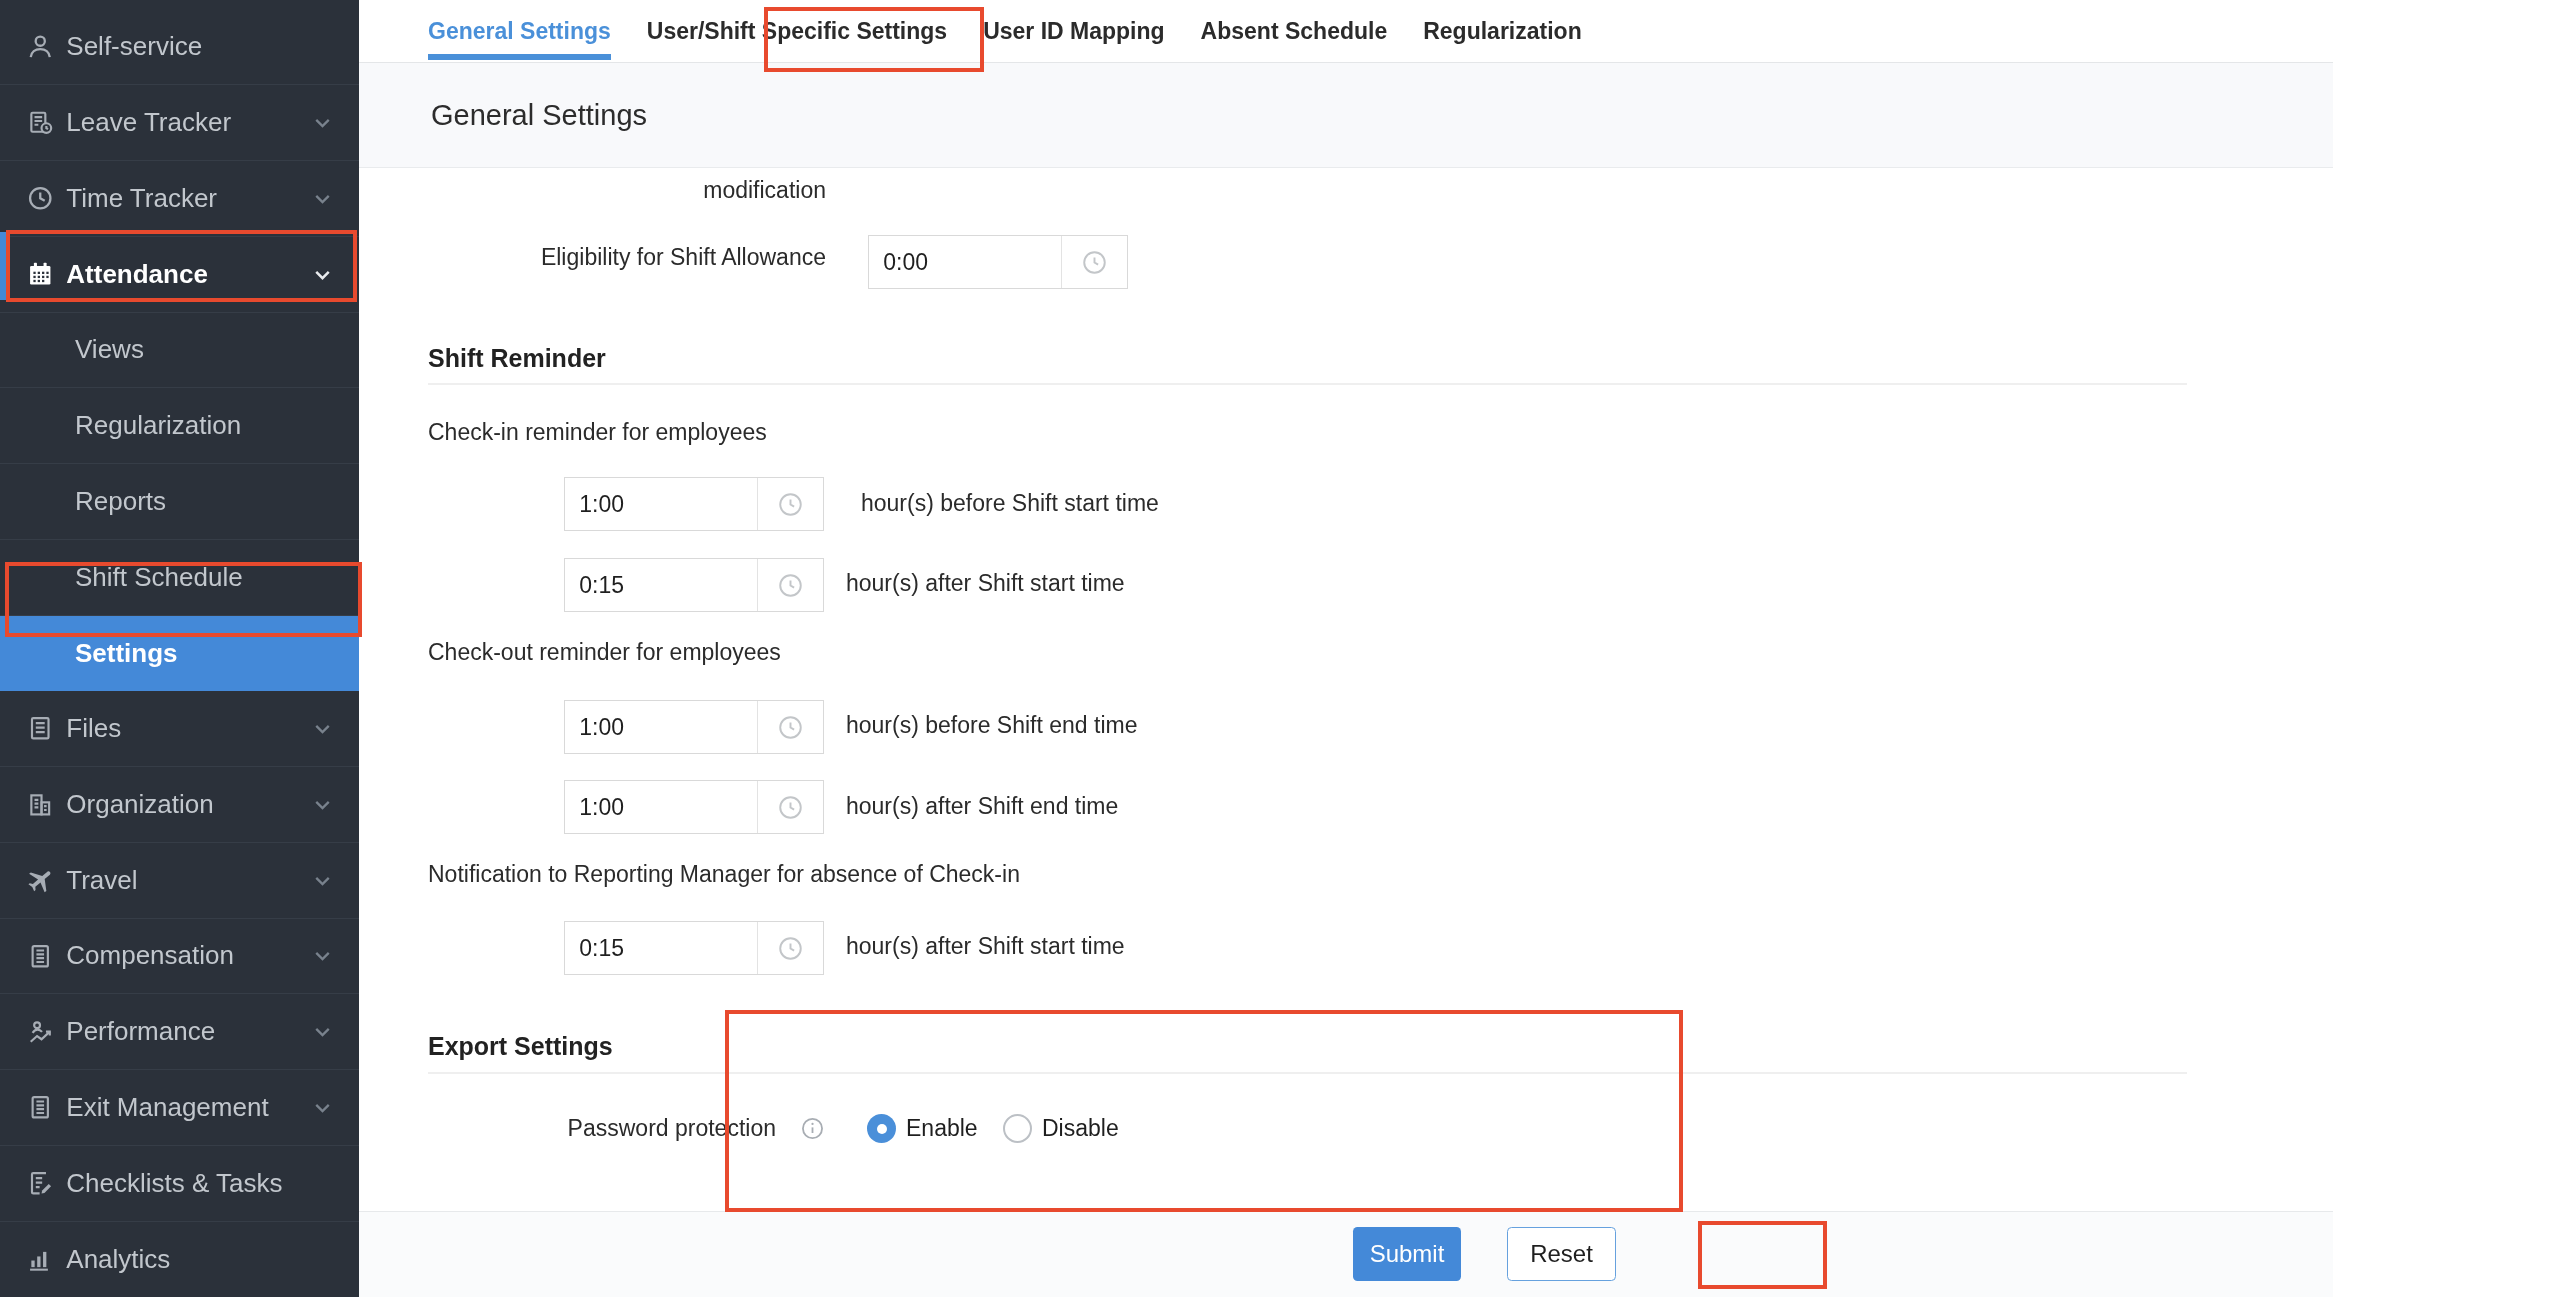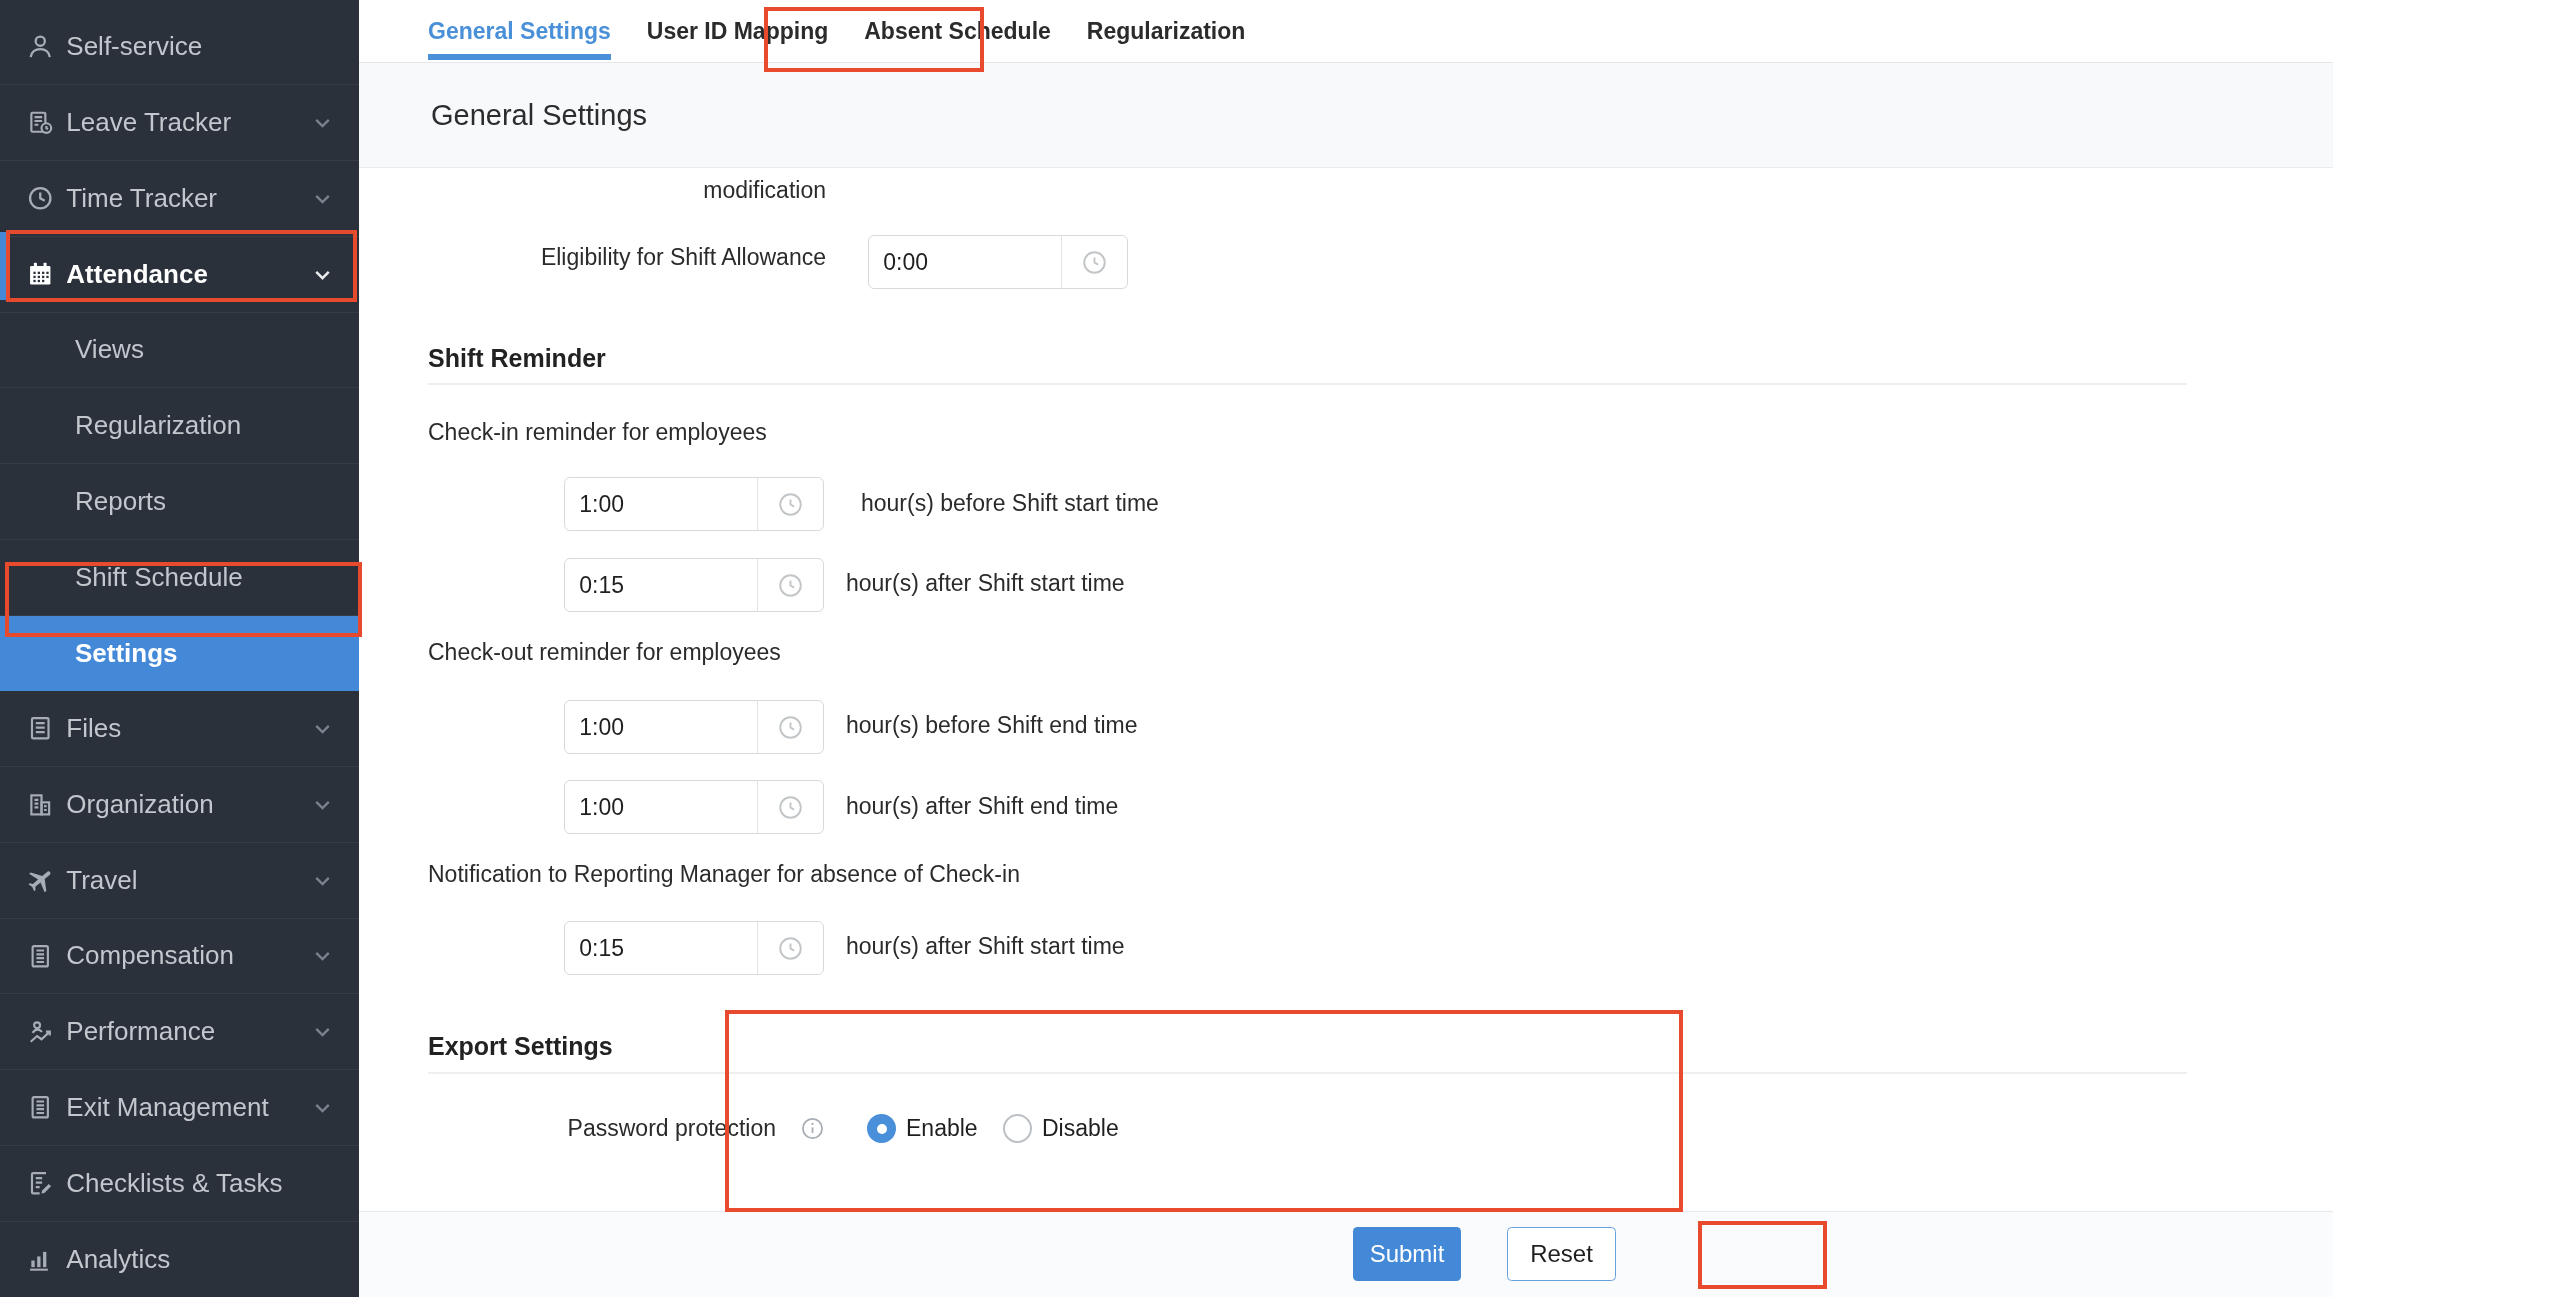--- a/index.html
+++ b/index.html
@@ -44,21 +44,21 @@
                  display:flex; align-items:center; padding-left:72px; }
   .page-title { font-size:29px; color:#2c2c2c; }
 
   .content { position:relative; height:1043px; background:#fff; }
   .flabel { position:absolute; font-size:23px; color:#2b2b2b; white-space:nowrap; }
   .flabel.right { text-align:right; }
   .section-h { position:absolute; left:69px; font-size:25px; font-weight:bold; color:#222; white-space:nowrap; }
   .divider { position:absolute; left:69px; width:1759px; height:1.8px; background:#efefef; }
 
   .time-box { position:absolute; width:260px; height:54px; border:1.8px solid #d9d9d9;
-              border-radius:6px; background:#fff; display:flex; align-items:stretch; overflow:hidden; }
+              border-radius:0; background:#fff; display:flex; align-items:stretch; overflow:hidden; }
   .time-box input { flex:1; border:none; outline:none; font-family:"Liberation Sans",sans-serif;
                     font-size:23px; color:#1f1f1f; padding-left:14.3px; min-width:0; background:transparent; }
   .clock-seg { width:66px; border-left:1.8px solid #e3e3e3; display:flex; align-items:center;
                justify-content:center; cursor:pointer; }
   .clock-seg svg { width:29px; height:29px; }
   .time-row-label { position:absolute; font-size:23px; color:#2b2b2b; white-space:nowrap; }
 
   .info-ic { position:absolute; width:27px; height:27px; cursor:pointer; }
   .info-ic svg { width:100%; height:100%; }
 
@@ -276,20 +276,21 @@
       </span>
       <span class="side-label">Analytics</span>
     </div>
 
   </aside>
 
   <div class="main">
 
     <div class="tabs-row">
       <div class="tab active">General Settings</div>
+      <div class="tab">User/Shift Specific Settings</div>
       <div class="tab">User ID Mapping</div>
       <div class="tab">Absent Schedule</div>
       <div class="tab">Regularization</div>
       <div class="help-circle">?</div>
     </div>
 
     <div class="page-header">
       <div class="page-title">General Settings</div>
     </div>
 

